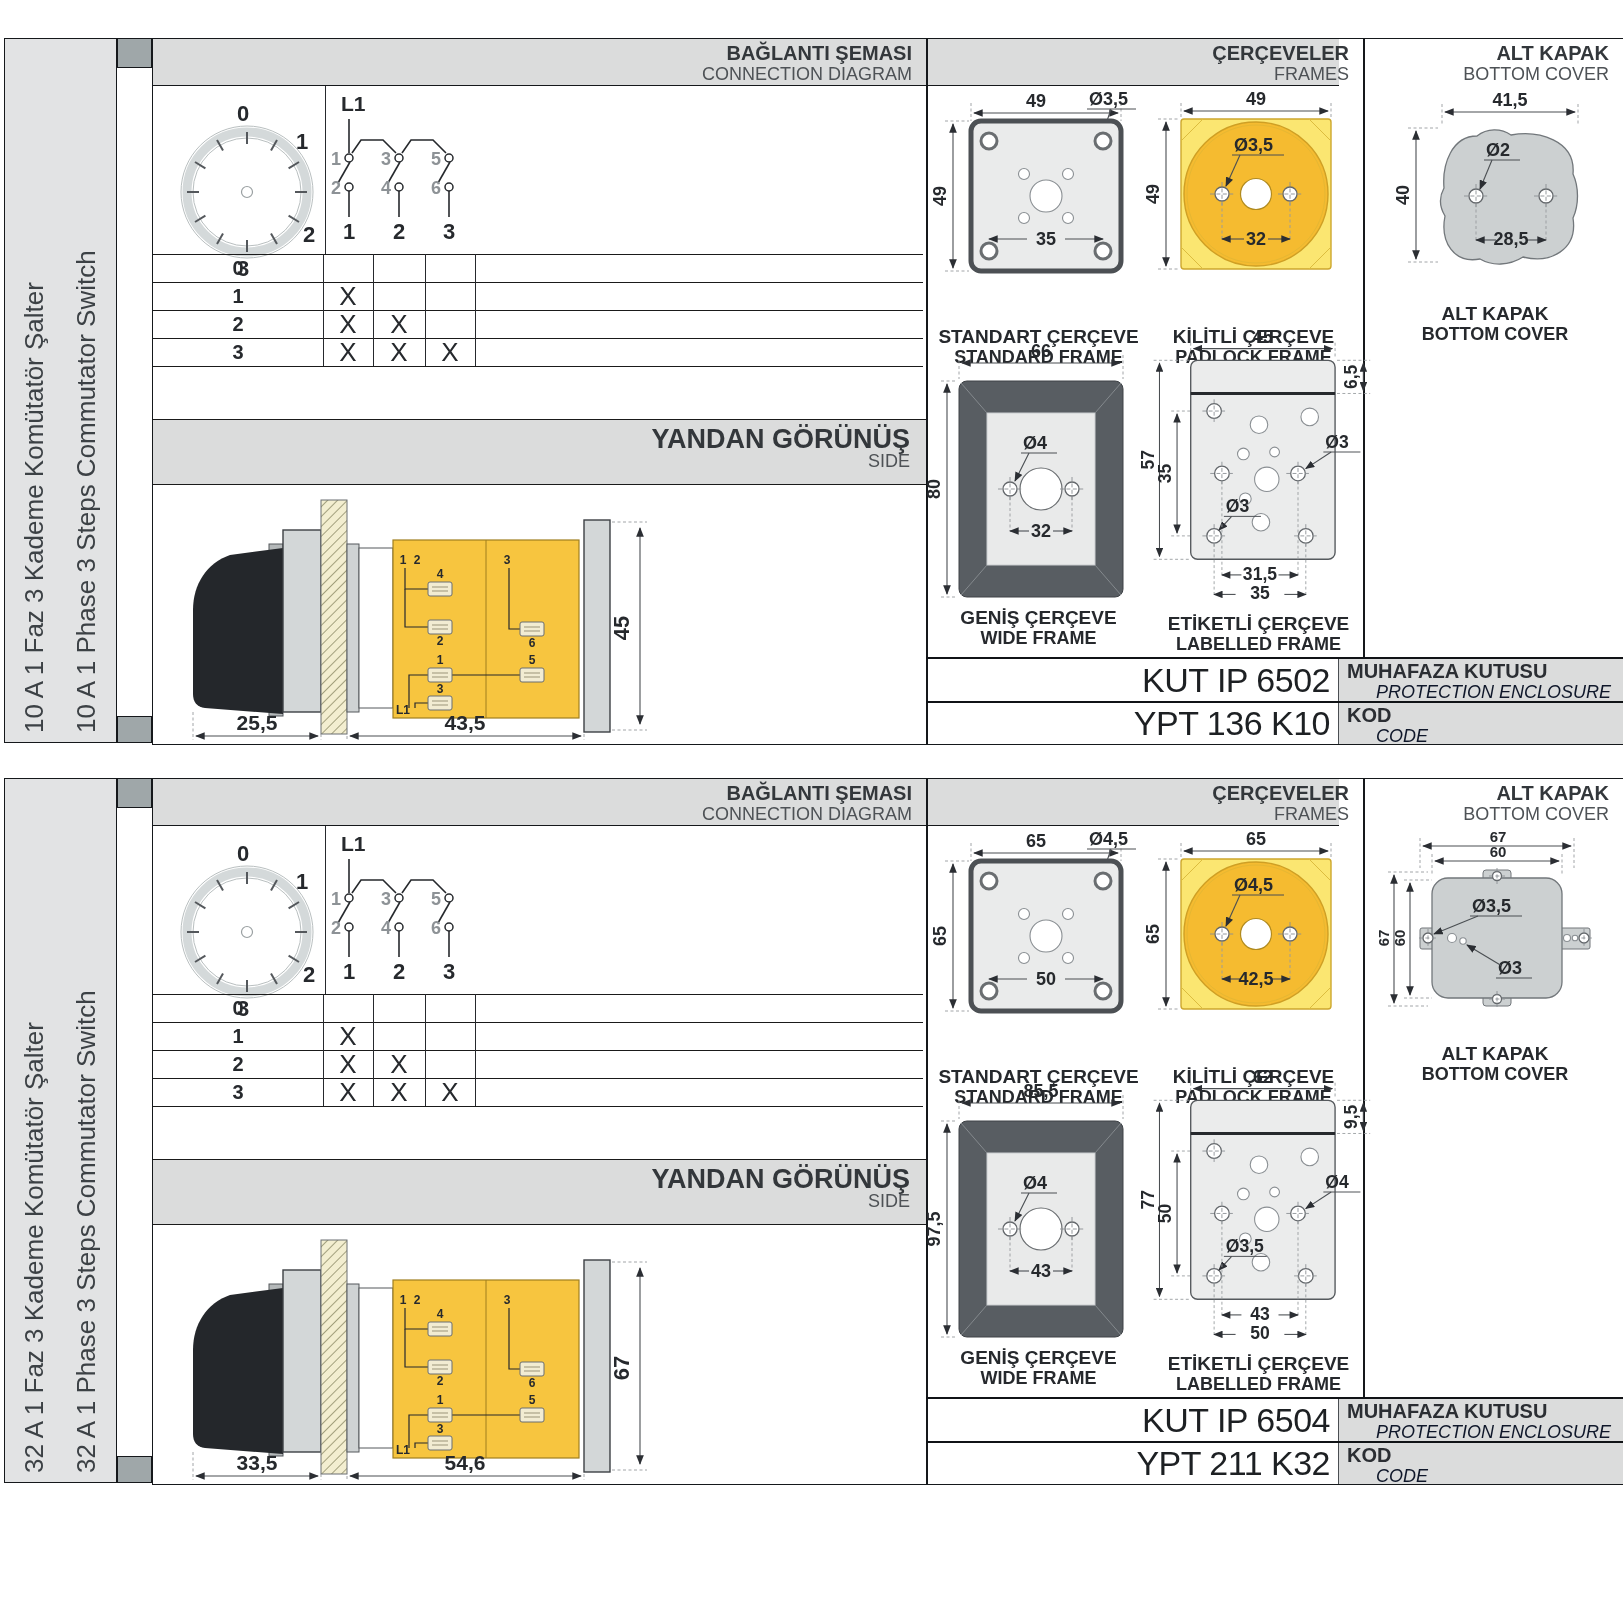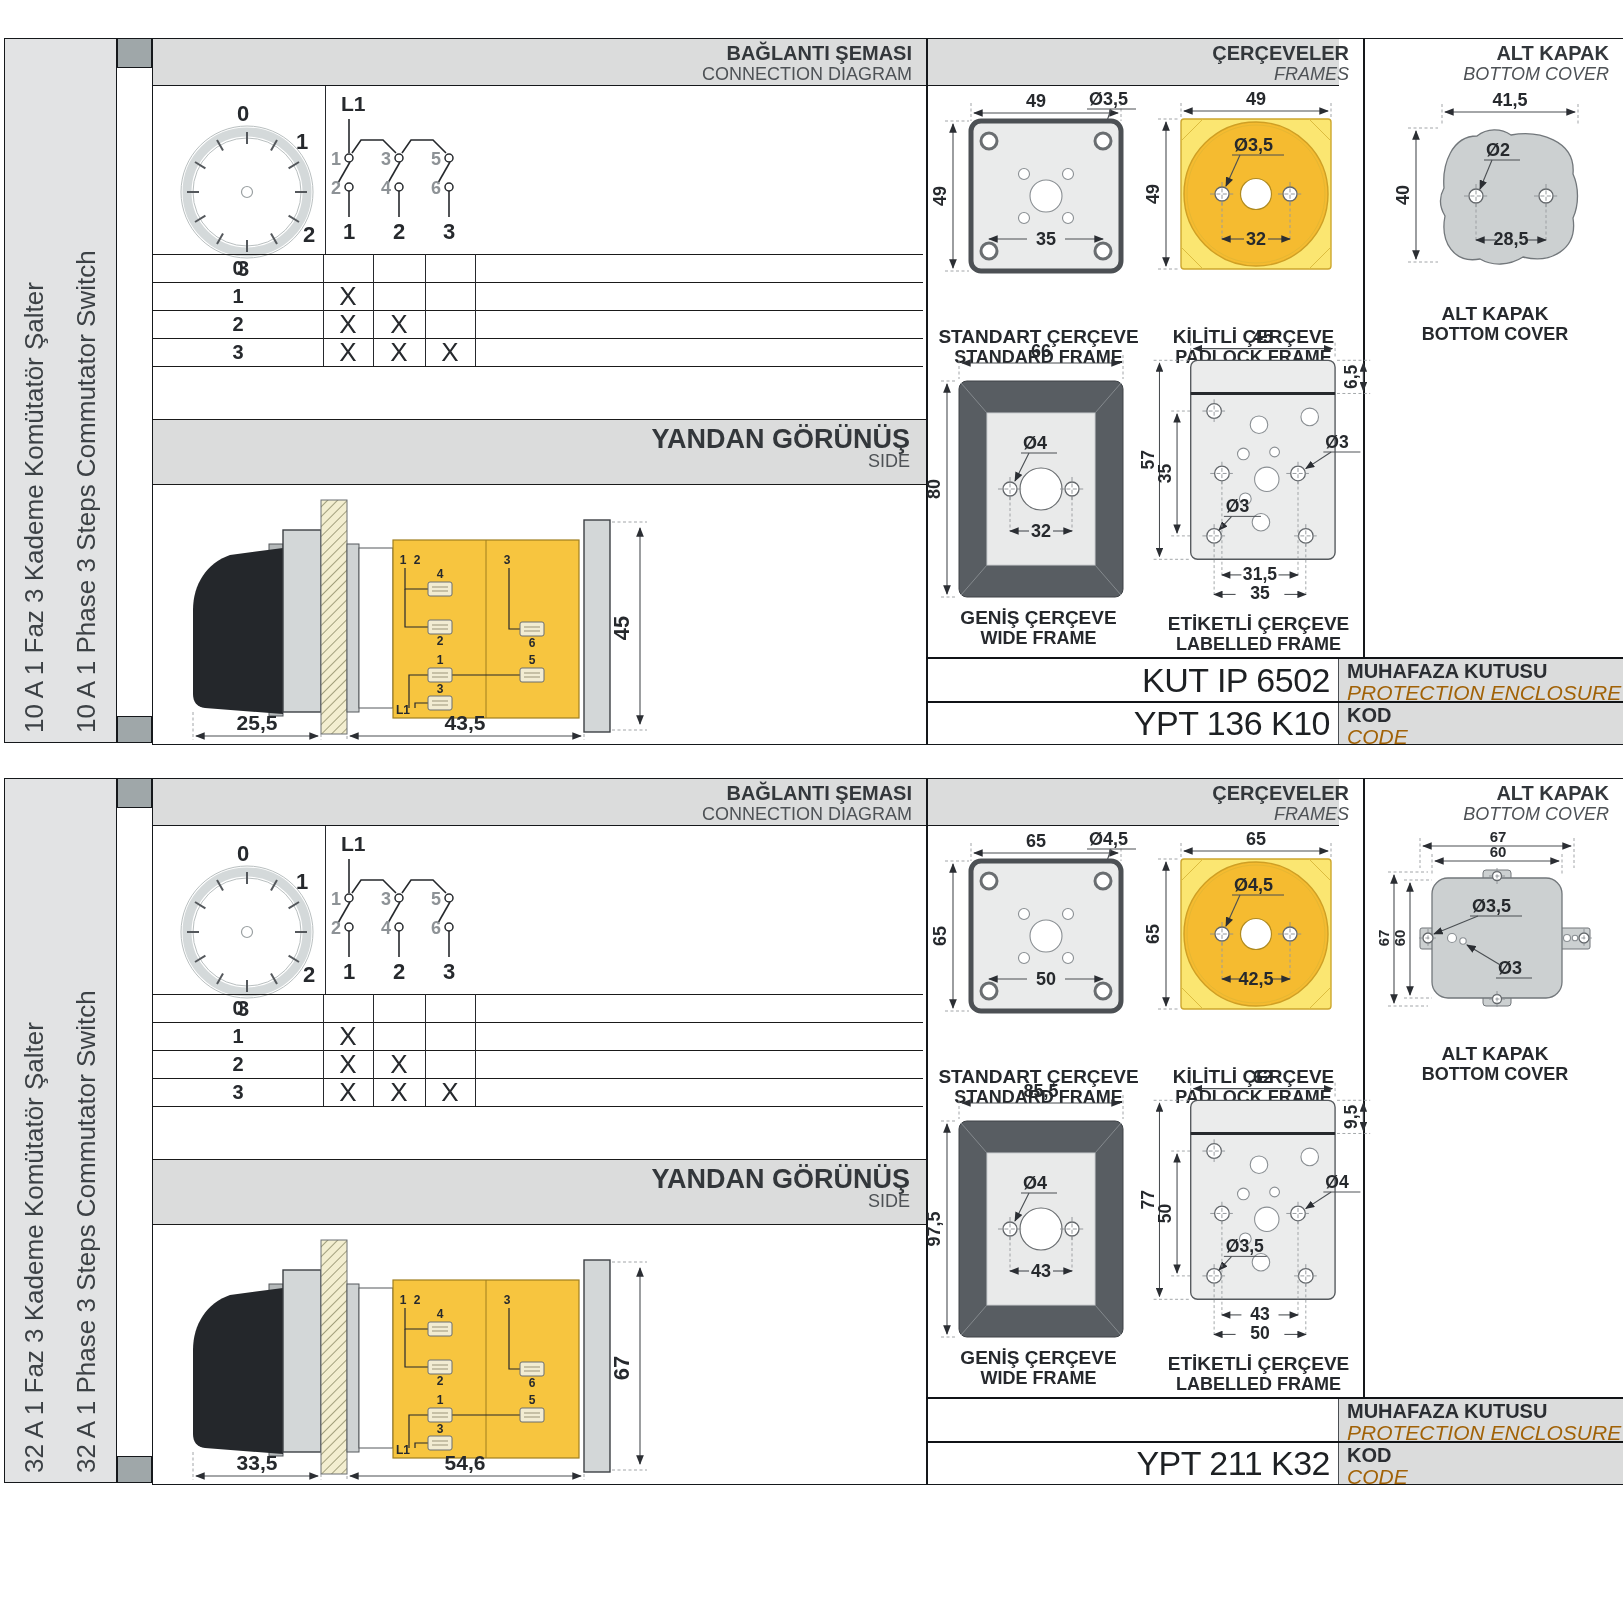--- a/index.html
+++ b/index.html
@@ -12,21 +12,21 @@
          white-space:nowrap;font-size:26px;color:#3c4145;}
   .strip{position:absolute;left:113px;top:0;width:35px;height:705px;background:#fff;}
   .capsq{position:absolute;left:0;width:35px;background:#9fa7a9;border:1.6px solid #15181b;box-sizing:border-box;}
   .content{position:absolute;left:148px;top:0;width:1470px;height:705px;background:#fff;
            border:1.6px solid #15181b;}
   .hdr{position:absolute;left:0;top:0;width:1186px;height:47px;background:#dbdcdc;
        border-bottom:1.6px solid #15181b;box-sizing:border-box;}
   .hcell{position:absolute;top:0;height:47px;text-align:right;box-sizing:border-box;padding:3px 14px 0 0;}
   .hcell .l1{font-weight:700;font-size:20px;color:#33373b;line-height:22px;}
   .hcell .l2{font-size:18px;color:#4e5256;line-height:20px;}
-  .it{font-style:italic;}
+  .it{}
   .vdiv{position:absolute;width:1.6px;background:#15181b;}
   .vthin{position:absolute;width:1.4px;background:#26292d;}
   .tbl{position:absolute;left:0;top:215px;width:770px;height:112px;border-top:1.5px solid #1a1a1a;box-sizing:border-box;}
   .trow{position:relative;width:770px;height:28px;border-bottom:1.5px solid #1a1a1a;box-sizing:border-box;}
   .trow span{position:absolute;top:0;line-height:26px;text-align:center;}
   .tpos{left:0;width:170px;font-weight:700;font-size:20px;}
   .tm1{left:170px;width:50px;font-size:26px;}
   .tm2{left:220px;width:52px;font-size:26px;}
   .tm3{left:272px;width:50px;font-size:26px;}
   .sbar{position:absolute;left:0;top:380px;width:773px;height:66px;background:#dbdcdc;
@@ -37,21 +37,21 @@
   .cap{position:absolute;text-align:center;color:#26292d;}
   .cap .l1{font-weight:700;font-size:19px;line-height:21px;}
   .cap .l2{font-weight:700;font-size:18px;line-height:20px;}
   .coderow{position:absolute;left:773px;width:697px;box-sizing:border-box;}
   .codeval{position:absolute;left:0;top:0;width:412px;height:100%;text-align:right;
            font-size:34px;font-weight:500;color:#1d2023;letter-spacing:-0.5px;
            box-sizing:border-box;padding-right:8px;}
   .codelab{position:absolute;left:412px;top:0;width:285px;height:100%;background:#dbdcdc;
            border-left:1px solid #4a4e52;box-sizing:border-box;padding:1px 0 0 8px;}
   .codelab .l1{font-weight:700;font-size:20px;line-height:22px;color:#2b2e33;}
-  .codelab .l2{font-style:italic;font-size:21px;line-height:21px;color:#a16207;}
+  .codelab .l2{font-style:italic;font-size:18px;line-height:21px;color:#0f172a;margin-left:29px;}
   svg{position:absolute;overflow:visible;}
   svg text{font-family:"Liberation Sans",sans-serif;}
   .dim{font-size:18px;font-weight:700;fill:#26292d;}
   .dimS{font-size:15px;font-weight:700;fill:#26292d;}
   .dl{stroke:#4a4e52;stroke-width:1.1;fill:none;}
   .ext{stroke:#979b9e;stroke-width:0.9;stroke-dasharray:3,2.5;fill:none;}
   .xh circle{fill:#fff;stroke:#63676b;stroke-width:1.3;}
   .xh line{stroke:#8a8f93;stroke-width:0.9;stroke-dasharray:4,2.4;}
   .ph{fill:#fff;stroke:#8a8f93;stroke-width:1.1;}
   .rh{fill:#fff;stroke:#6a6e71;stroke-width:3;}
@@ -933,20 +933,21 @@
       <text class="dim" x="118" y="140" text-anchor="start">Ø3</text>
       <line class="ul" x1="116" y1="144" x2="152" y2="144"></line>
       <path class="dl" d="M122,132 L87,111" marker-end="url(#ar)"></path>
     </svg>
     <div class="cap" style="left:1227px;top:264px;width:230px">
       <div class="l1">ALT KAPAK</div>
       <div class="l2">BOTTOM COVER</div>
     </div>
 
     <div class="coderow" style="top:618px;height:44px;border-top:2.5px solid #101316">
+      <div class="codeval" style="line-height:42px">KUT IP 6504</div>
       <div class="codelab">
         <div class="l1">MUHAFAZA KUTUSU</div>
         <div class="l2">PROTECTION ENCLOSURE</div>
       </div>
     </div>
     <div class="coderow" style="top:662px;height:43px;border-top:2px solid #101316">
       <div class="codeval" style="line-height:41px">YPT 211 K32</div>
       <div class="codelab">
         <div class="l1">KOD</div>
         <div class="l2">CODE</div>

